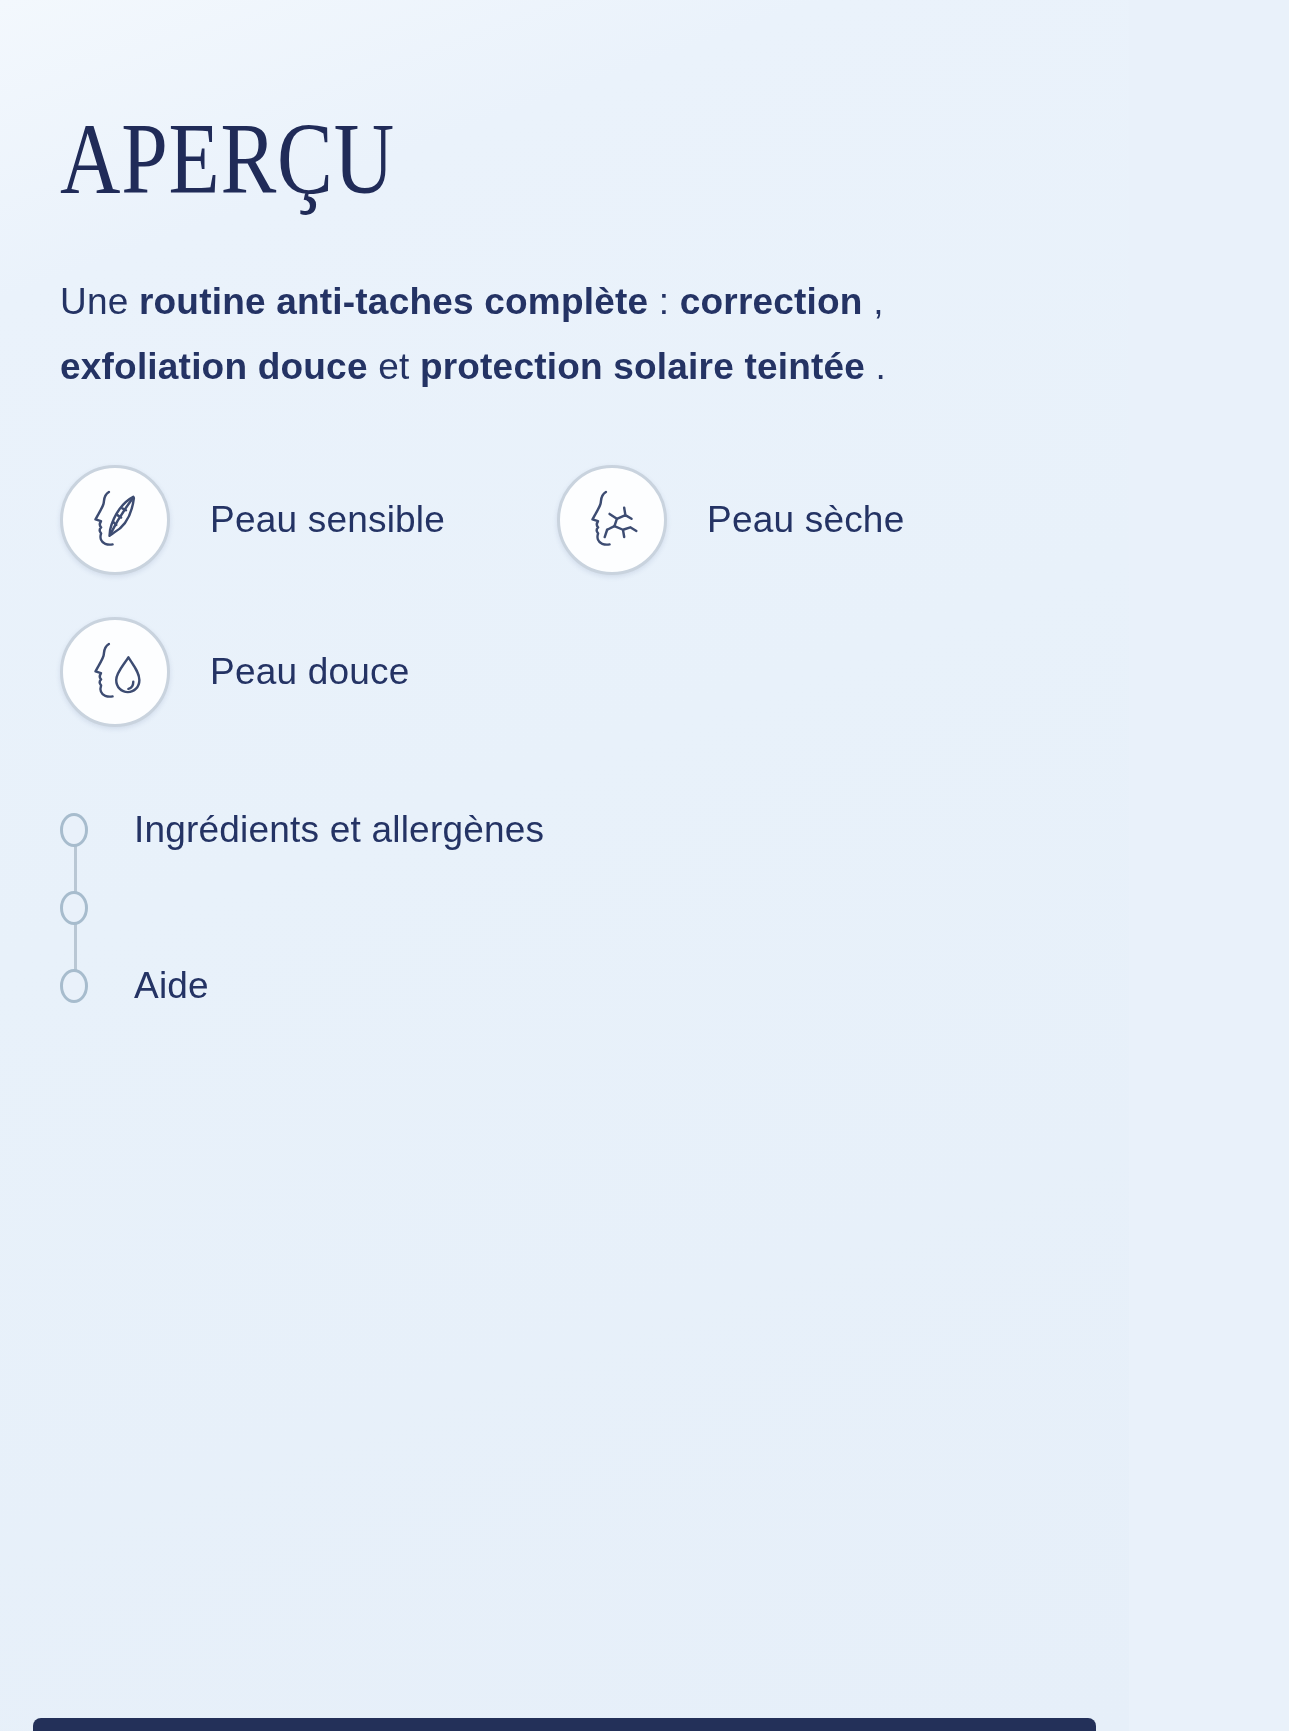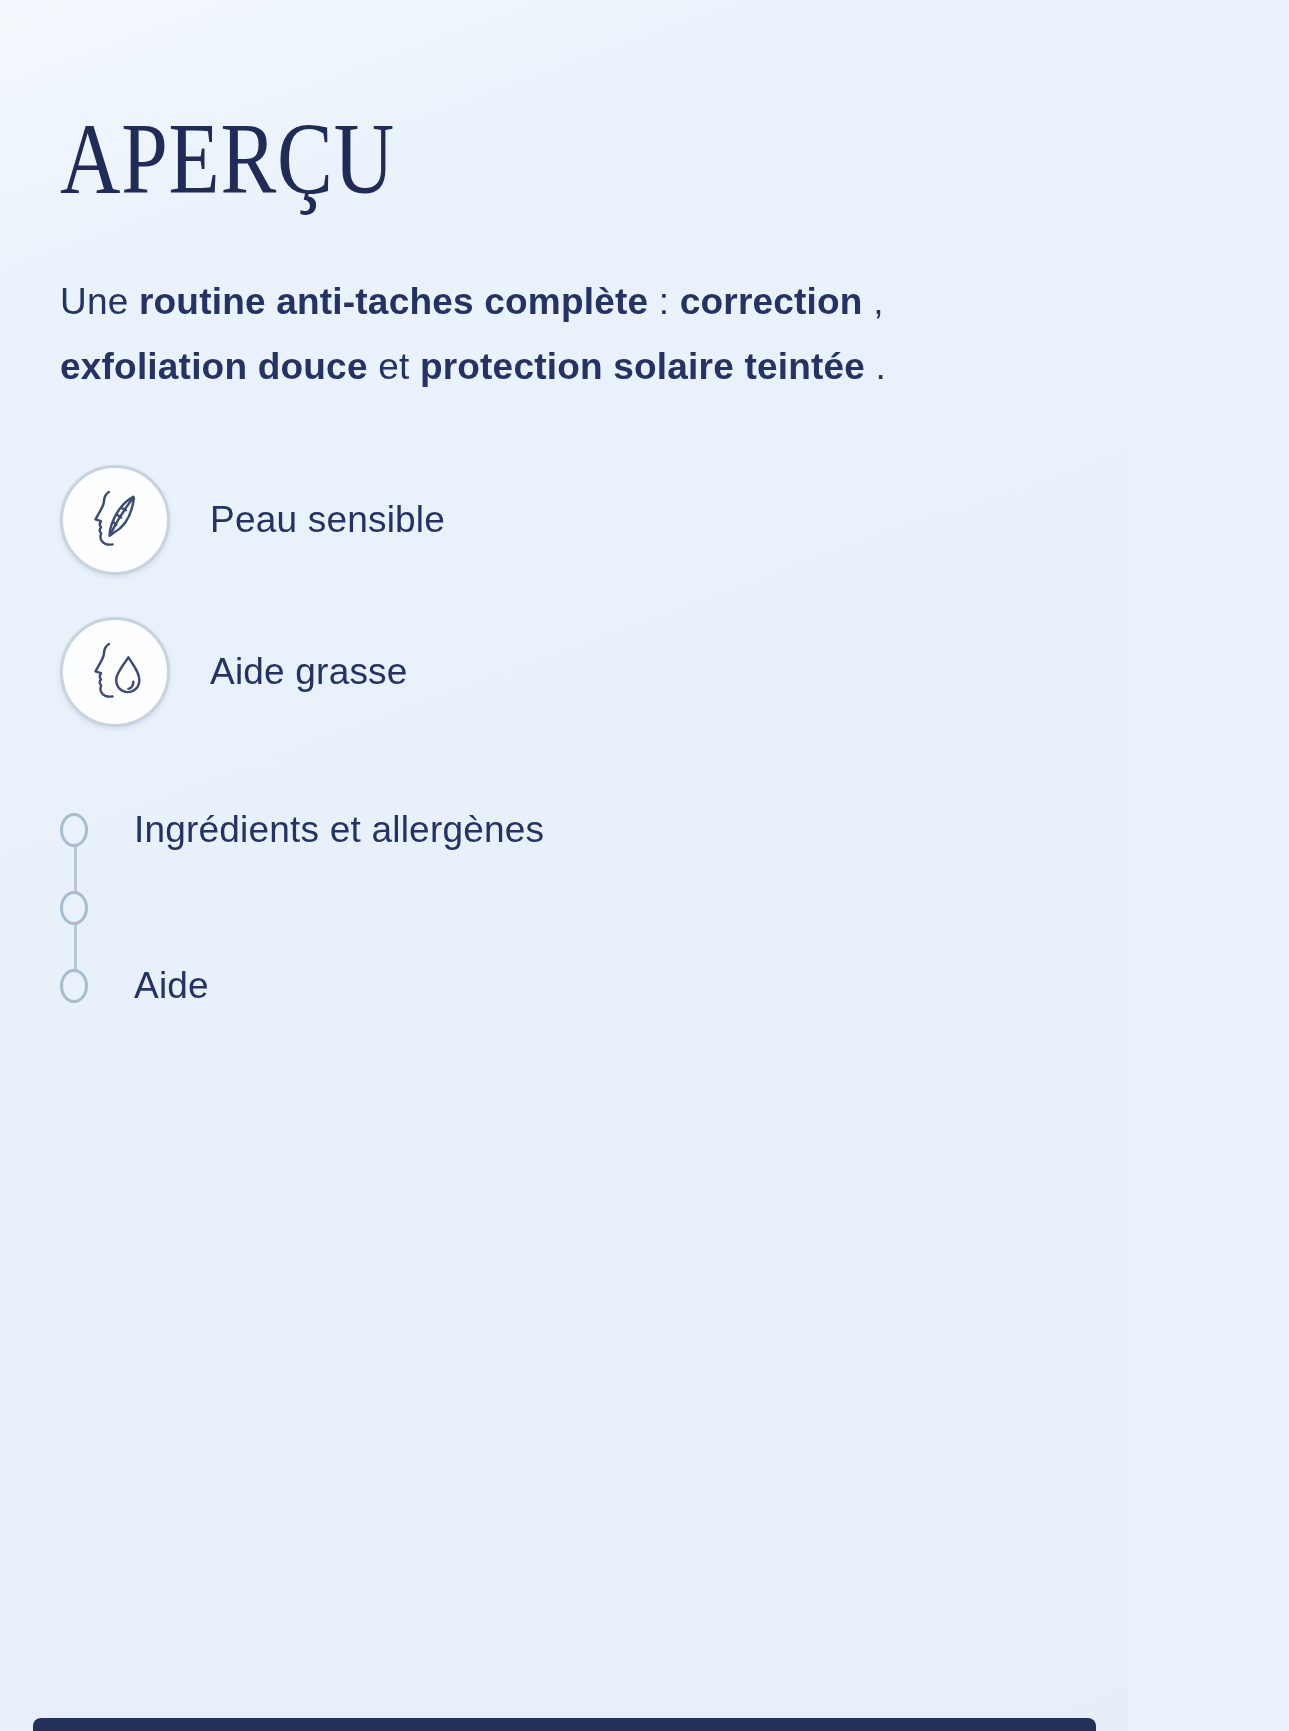--- a/index.html
+++ b/index.html
@@ -103,32 +103,44 @@
           <span class="badge-icon">
             <svg viewBox="0 0 64 64">
               <path d="M27 9 C22 12 23.5 16 22.5 19 C21.8 21.5 20 24 18.5 27 L16 31.5 L20.5 33 C19.2 35 19 36.5 20.6 38 C19 39.5 19 41.5 20.6 43 C19.4 46.5 20.4 50 24 51.5 C26 52.3 28 52.4 30 52"></path>
               <path d="M47 13 C39 17 31 27 28 40 L27.5 45 L31 42.5 C41 37 46 26 47.5 14 Z"></path>
               <path d="M28.5 43 C34 32 40 23 46 15"></path>
               <path d="M33 36 L30.5 33.5 M37 30 L34 28 M41 24 L38 22.5"></path>
             </svg>
           </span>
           <span class="skin-label">Peau sensible</span>
         </div>
+        <div class="skin-item">
+          <span class="badge-icon">
+            <svg viewBox="0 0 64 64">
+              <path d="M27 9 C22 12 23.5 16 22.5 19 C21.8 21.5 20 24 18.5 27 L16 31.5 L20.5 33 C19.2 35 19 36.5 20.6 38 C19 39.5 19 41.5 20.6 43 C19.4 46.5 20.4 50 24 51.5 C26 52.3 28 52.4 30 52"></path>
+              <path d="M30 27 L36 31 L34 37 L28 40"></path>
+              <path d="M36 31 L43 28 L48 31 M43 28 L42 22"></path>
+              <path d="M34 37 L41 40 L42 46 M41 40 L47 38 L52 41"></path>
+              <path d="M28 40 L26 46"></path>
+            </svg>
+          </span>
+          <span class="skin-label">Peau sèche</span>
+        </div>
       </div>
 
       <div class="skin-row">
         <div class="skin-item col1">
           <span class="badge-icon">
             <svg viewBox="0 0 64 64">
               <path d="M27 9 C22 12 23.5 16 22.5 19 C21.8 21.5 20 24 18.5 27 L16 31.5 L20.5 33 C19.2 35 19 36.5 20.6 38 C19 39.5 19 41.5 20.6 43 C19.4 46.5 20.4 50 24 51.5 C26 52.3 28 52.4 30 52"></path>
               <path d="M43 20 C47.5 27 52 32.5 52 38.5 C52 44.3 47.8 48.5 42.5 48.5 C37.2 48.5 33 44.3 33 38.5 C33 32.5 38.5 27 43 20 Z"></path>
               <path d="M47 40 C47 43 45.3 45.2 43 45.8"></path>
             </svg>
           </span>
-          <span class="skin-label">Aide grasse</span>
+          <span class="skin-label">Peau douce</span>
         </div>
       </div>
 
 
 
     </div>
 
 
     <div class="timeline">
       <div class="tl-line"></div>

